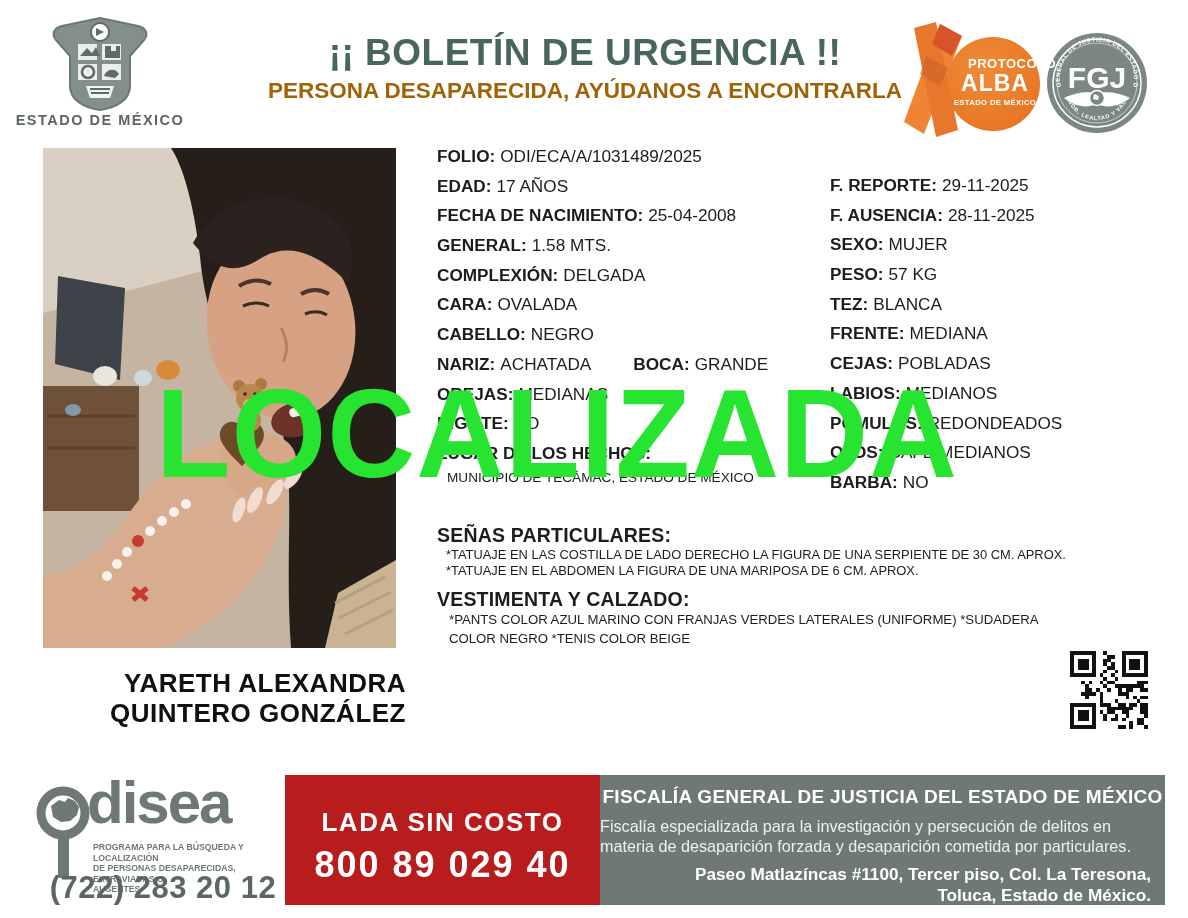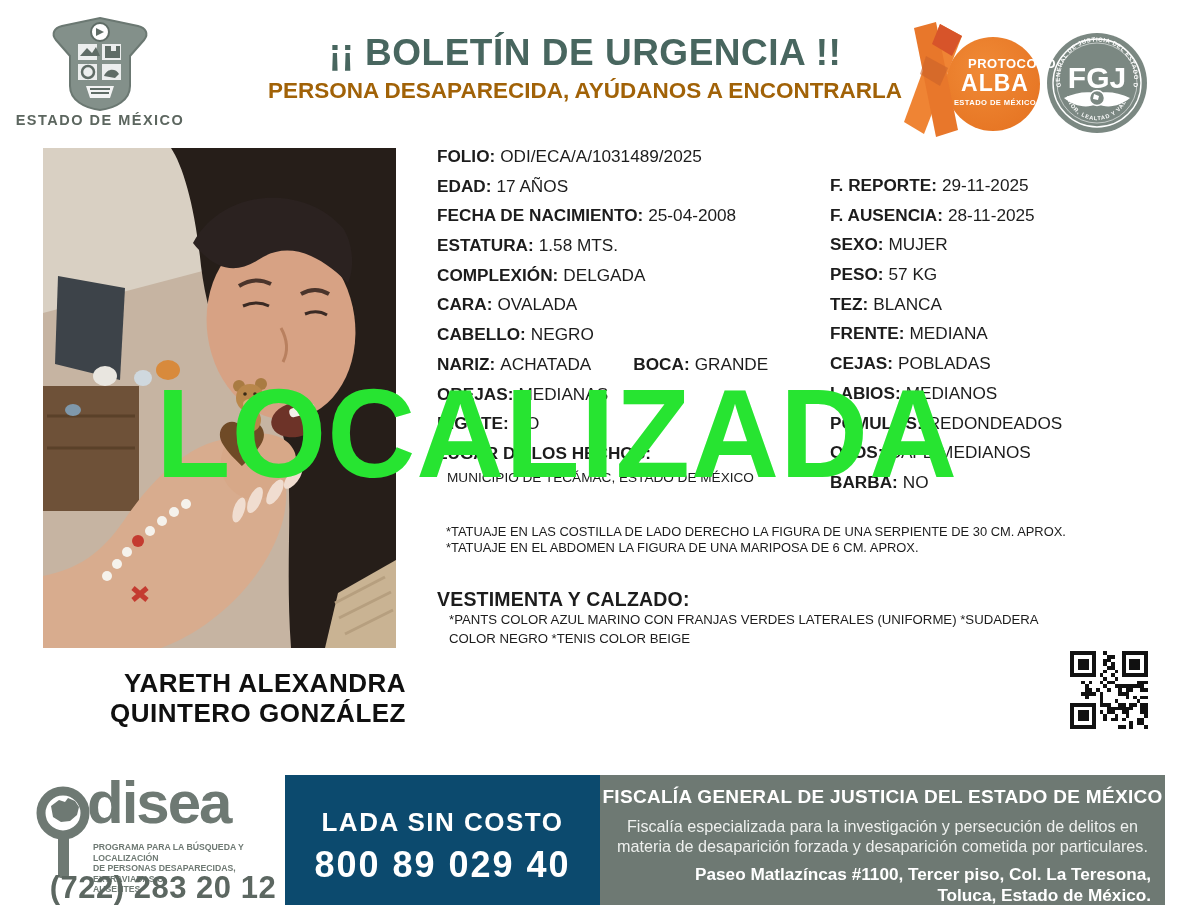--- a/index.html
+++ b/index.html
@@ -48,27 +48,27 @@
   .vest-line{font-size:13.2px;line-height:18.5px;padding-left:12px;white-space:nowrap;}
 
   
   .person-name{position:absolute;left:33px;top:668px;width:373px;text-align:right;
                font-size:26px;font-weight:800;line-height:30px;letter-spacing:.5px;color:#101010;}
 
   
   .qr{position:absolute;left:1063px;top:640px;width:92px;height:100px;}
 
   
-  .lada-box{position:absolute;left:285px;top:775px;width:315px;height:130px;background:#0c4a6e;
+  .lada-box{position:absolute;left:285px;top:775px;width:315px;height:130px;background:#b91c1c;
             color:#fff;text-align:center;}
   .lada-label{margin-top:32px;font-size:26px;font-weight:800;letter-spacing:1.5px;}
   .lada-number{margin-top:6px;font-size:36px;font-weight:800;letter-spacing:2px;}
   .fiscalia-box{position:absolute;left:600px;top:775px;width:565px;height:130px;background:#6e7973;color:#fff;}
   .fisc-title{margin-top:11px;text-align:center;font-size:19px;font-weight:800;letter-spacing:.3px;}
-  .fisc-desc{margin-top:8px;text-align:center;font-size:16.2px;line-height:20px;color:#eef0ee;}
+  .fisc-desc{margin-top:8px;font-size:16.2px;line-height:20px;color:#eef0ee;}
   .fisc-addr{margin-top:8px;text-align:right;padding-right:14px;font-size:17.2px;font-weight:800;line-height:21px;}
 
   .odisea{position:absolute;left:35px;top:782px;width:255px;height:126px;color:#6e7973;}
   .odisea-mag{position:absolute;left:0;top:4px;width:58px;height:94px;}
   .odisea-brand{position:absolute;left:52px;top:-14px;font-size:60px;font-weight:800;letter-spacing:-2px;color:#6e7973;}
   .odisea-desc{position:absolute;left:58px;top:60px;width:200px;font-size:8.7px;font-weight:700;line-height:10.5px;color:#6e7973;}
   .odisea-phone{position:absolute;left:-12px;top:88px;width:280px;text-align:center;
                 font-size:31px;font-weight:800;letter-spacing:.5px;color:#5c6761;}
 </style>
 </head>
@@ -200,21 +200,21 @@
       </div>
     <div class="drow">
         <span class="dlbl">EDAD:</span>
         <span class="dval">17 AÑOS</span>
       </div>
     <div class="drow">
         <span class="dlbl">FECHA DE NACIMIENTO:</span>
         <span class="dval">25-04-2008</span>
       </div>
     <div class="drow">
-        <span class="dlbl">ESTATURA:</span>
+        <span class="dlbl">GENERAL:</span>
         <span class="dval">1.58 MTS.</span>
       </div>
     <div class="drow">
         <span class="dlbl">COMPLEXIÓN:</span>
         <span class="dval">DELGADA</span>
       </div>
     <div class="drow">
         <span class="dlbl">CARA:</span>
         <span class="dval">OVALADA</span>
       </div>
@@ -283,20 +283,21 @@
         <span class="dlbl">OJOS:</span>
         <span class="dval">CAFÉ MEDIANOS</span>
       </div>
     <div class="drow">
         <span class="dlbl">BARBA:</span>
         <span class="dval">NO</span>
       </div>
   </div>
 
   <div class="senas">
+    <div class="sec-title">SEÑAS PARTICULARES:</div>
     <div class="sec-line">*TATUAJE EN LAS COSTILLA DE LADO DERECHO LA FIGURA DE UNA SERPIENTE DE 30 CM. APROX.</div>
     <div class="sec-line">*TATUAJE EN EL ABDOMEN LA FIGURA DE UNA MARIPOSA DE 6 CM. APROX.</div>
   </div>
 
   <div class="vestimenta">
     <div class="sec-title">VESTIMENTA Y CALZADO:</div>
     <div class="vest-line">*PANTS COLOR AZUL MARINO CON FRANJAS VERDES LATERALES (UNIFORME) *SUDADERA</div>
     <div class="vest-line">COLOR NEGRO *TENIS COLOR BEIGE</div>
   </div>
 

